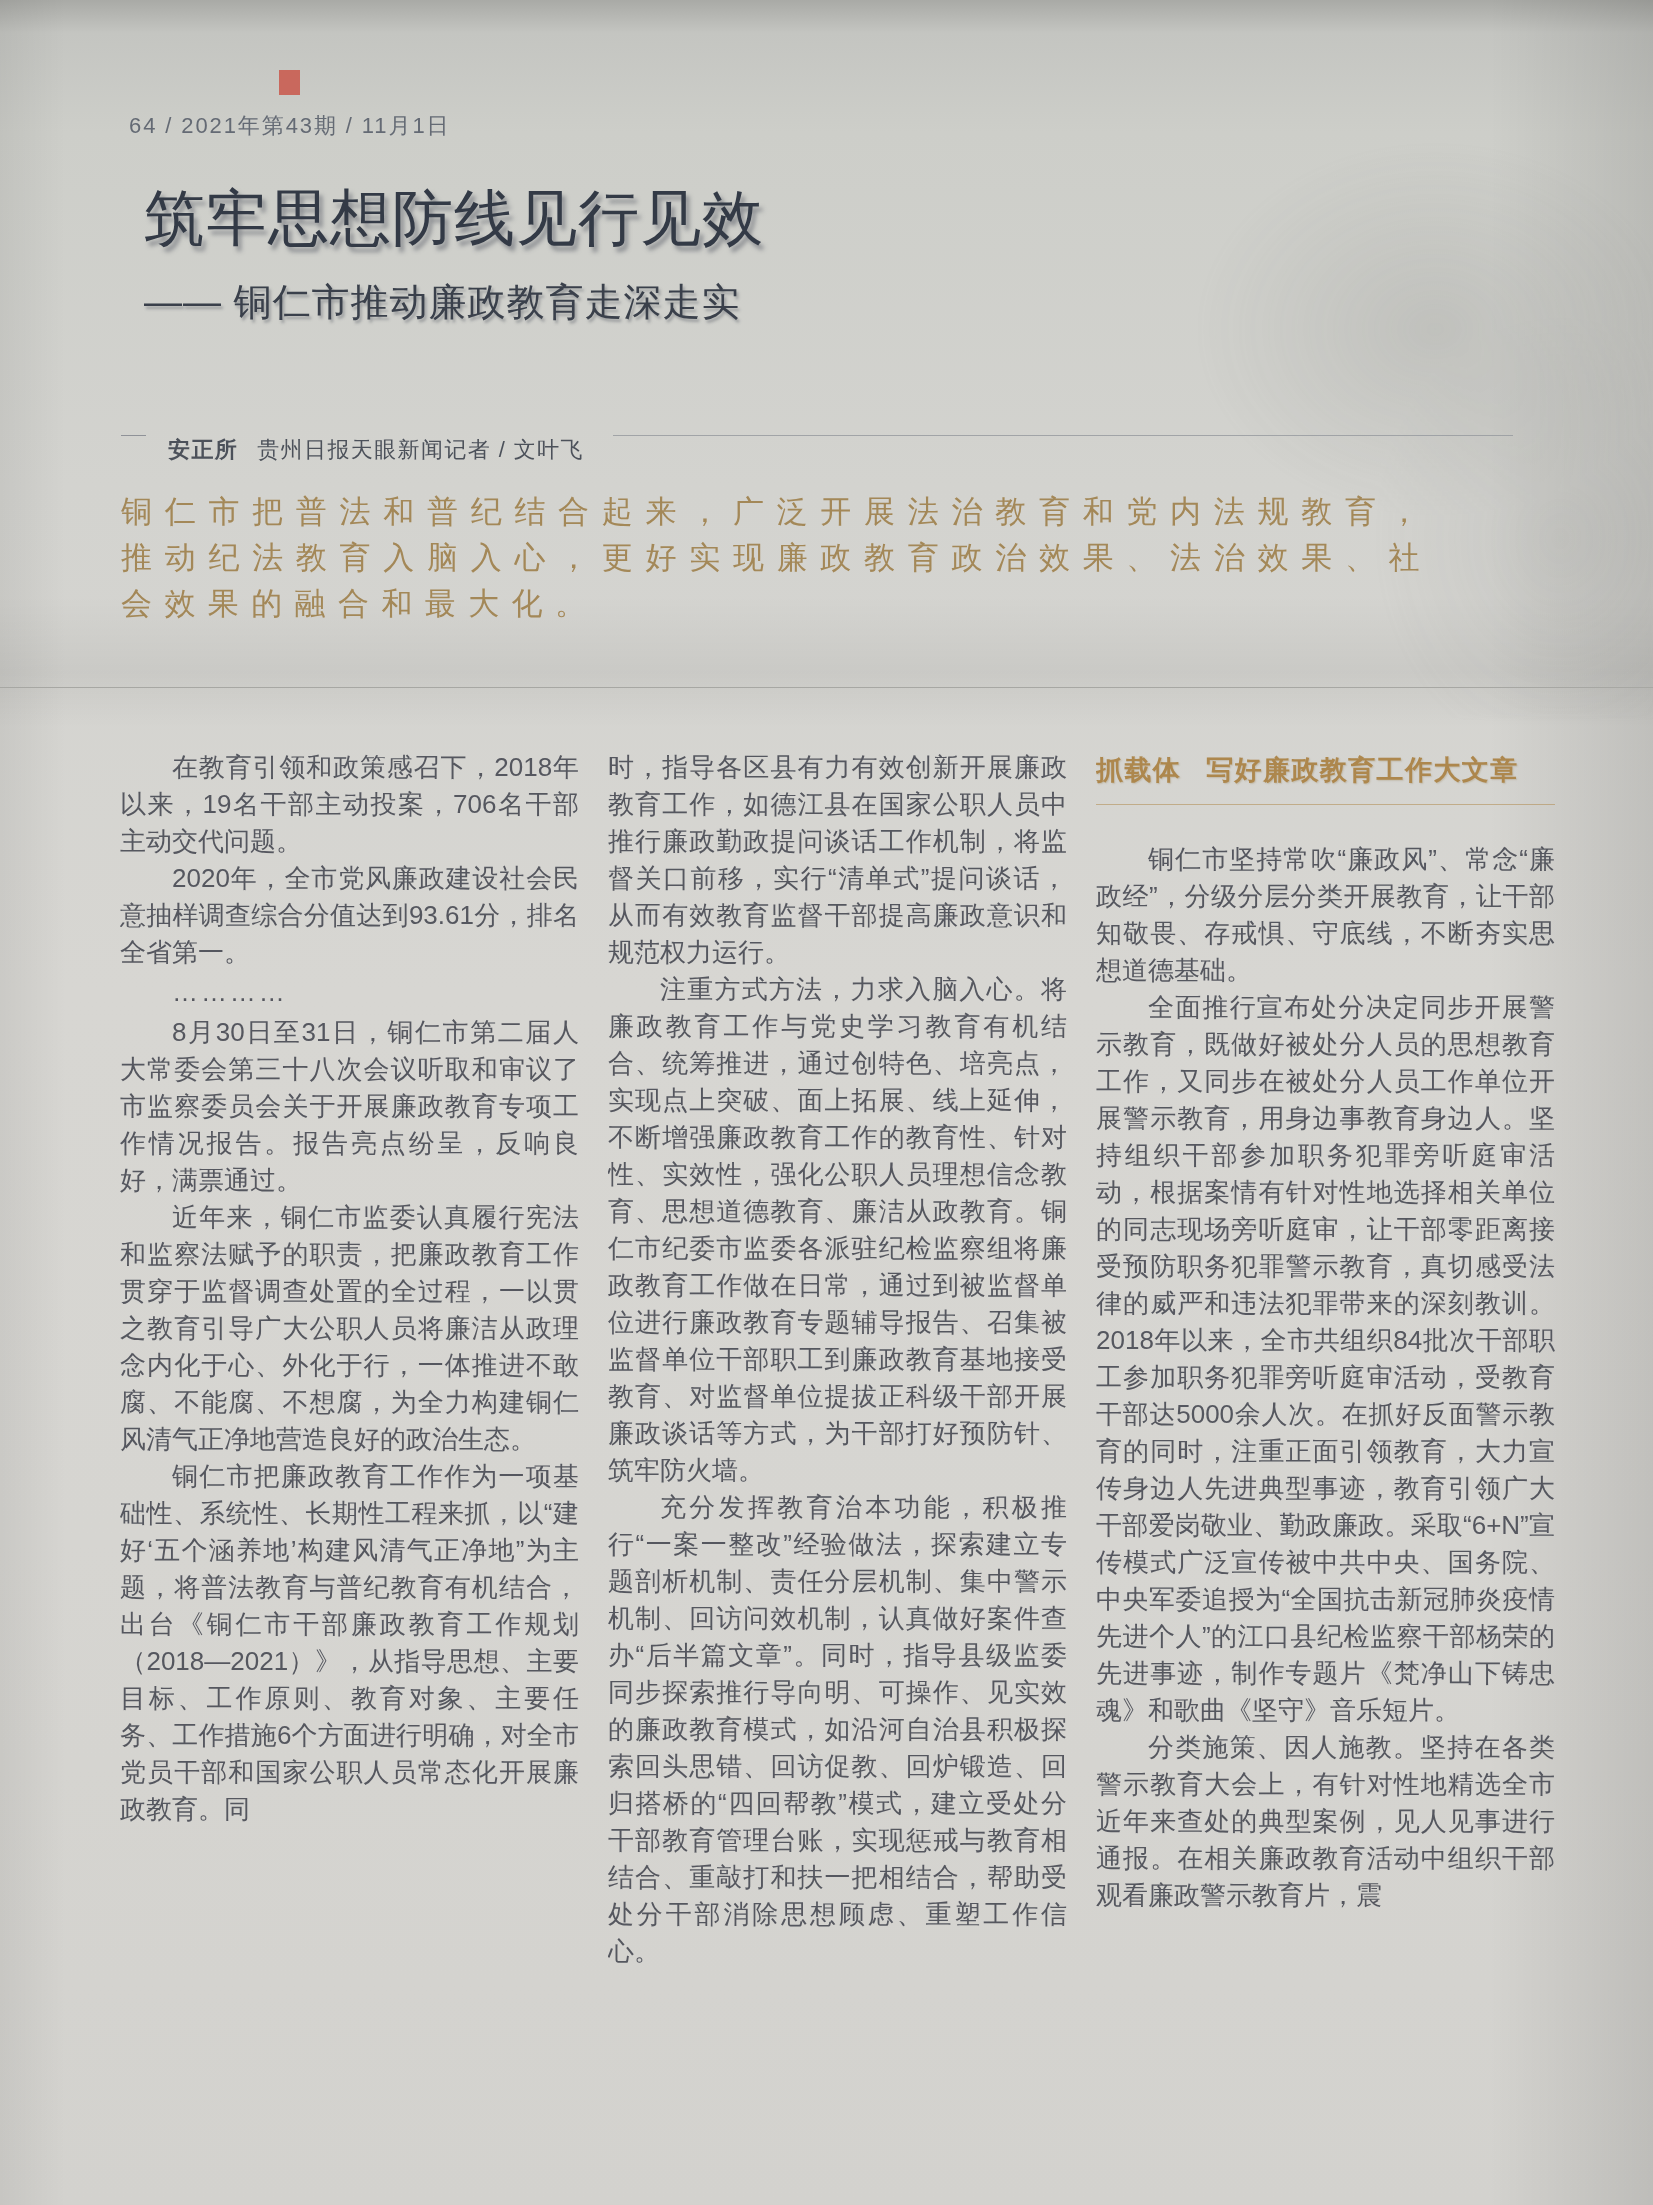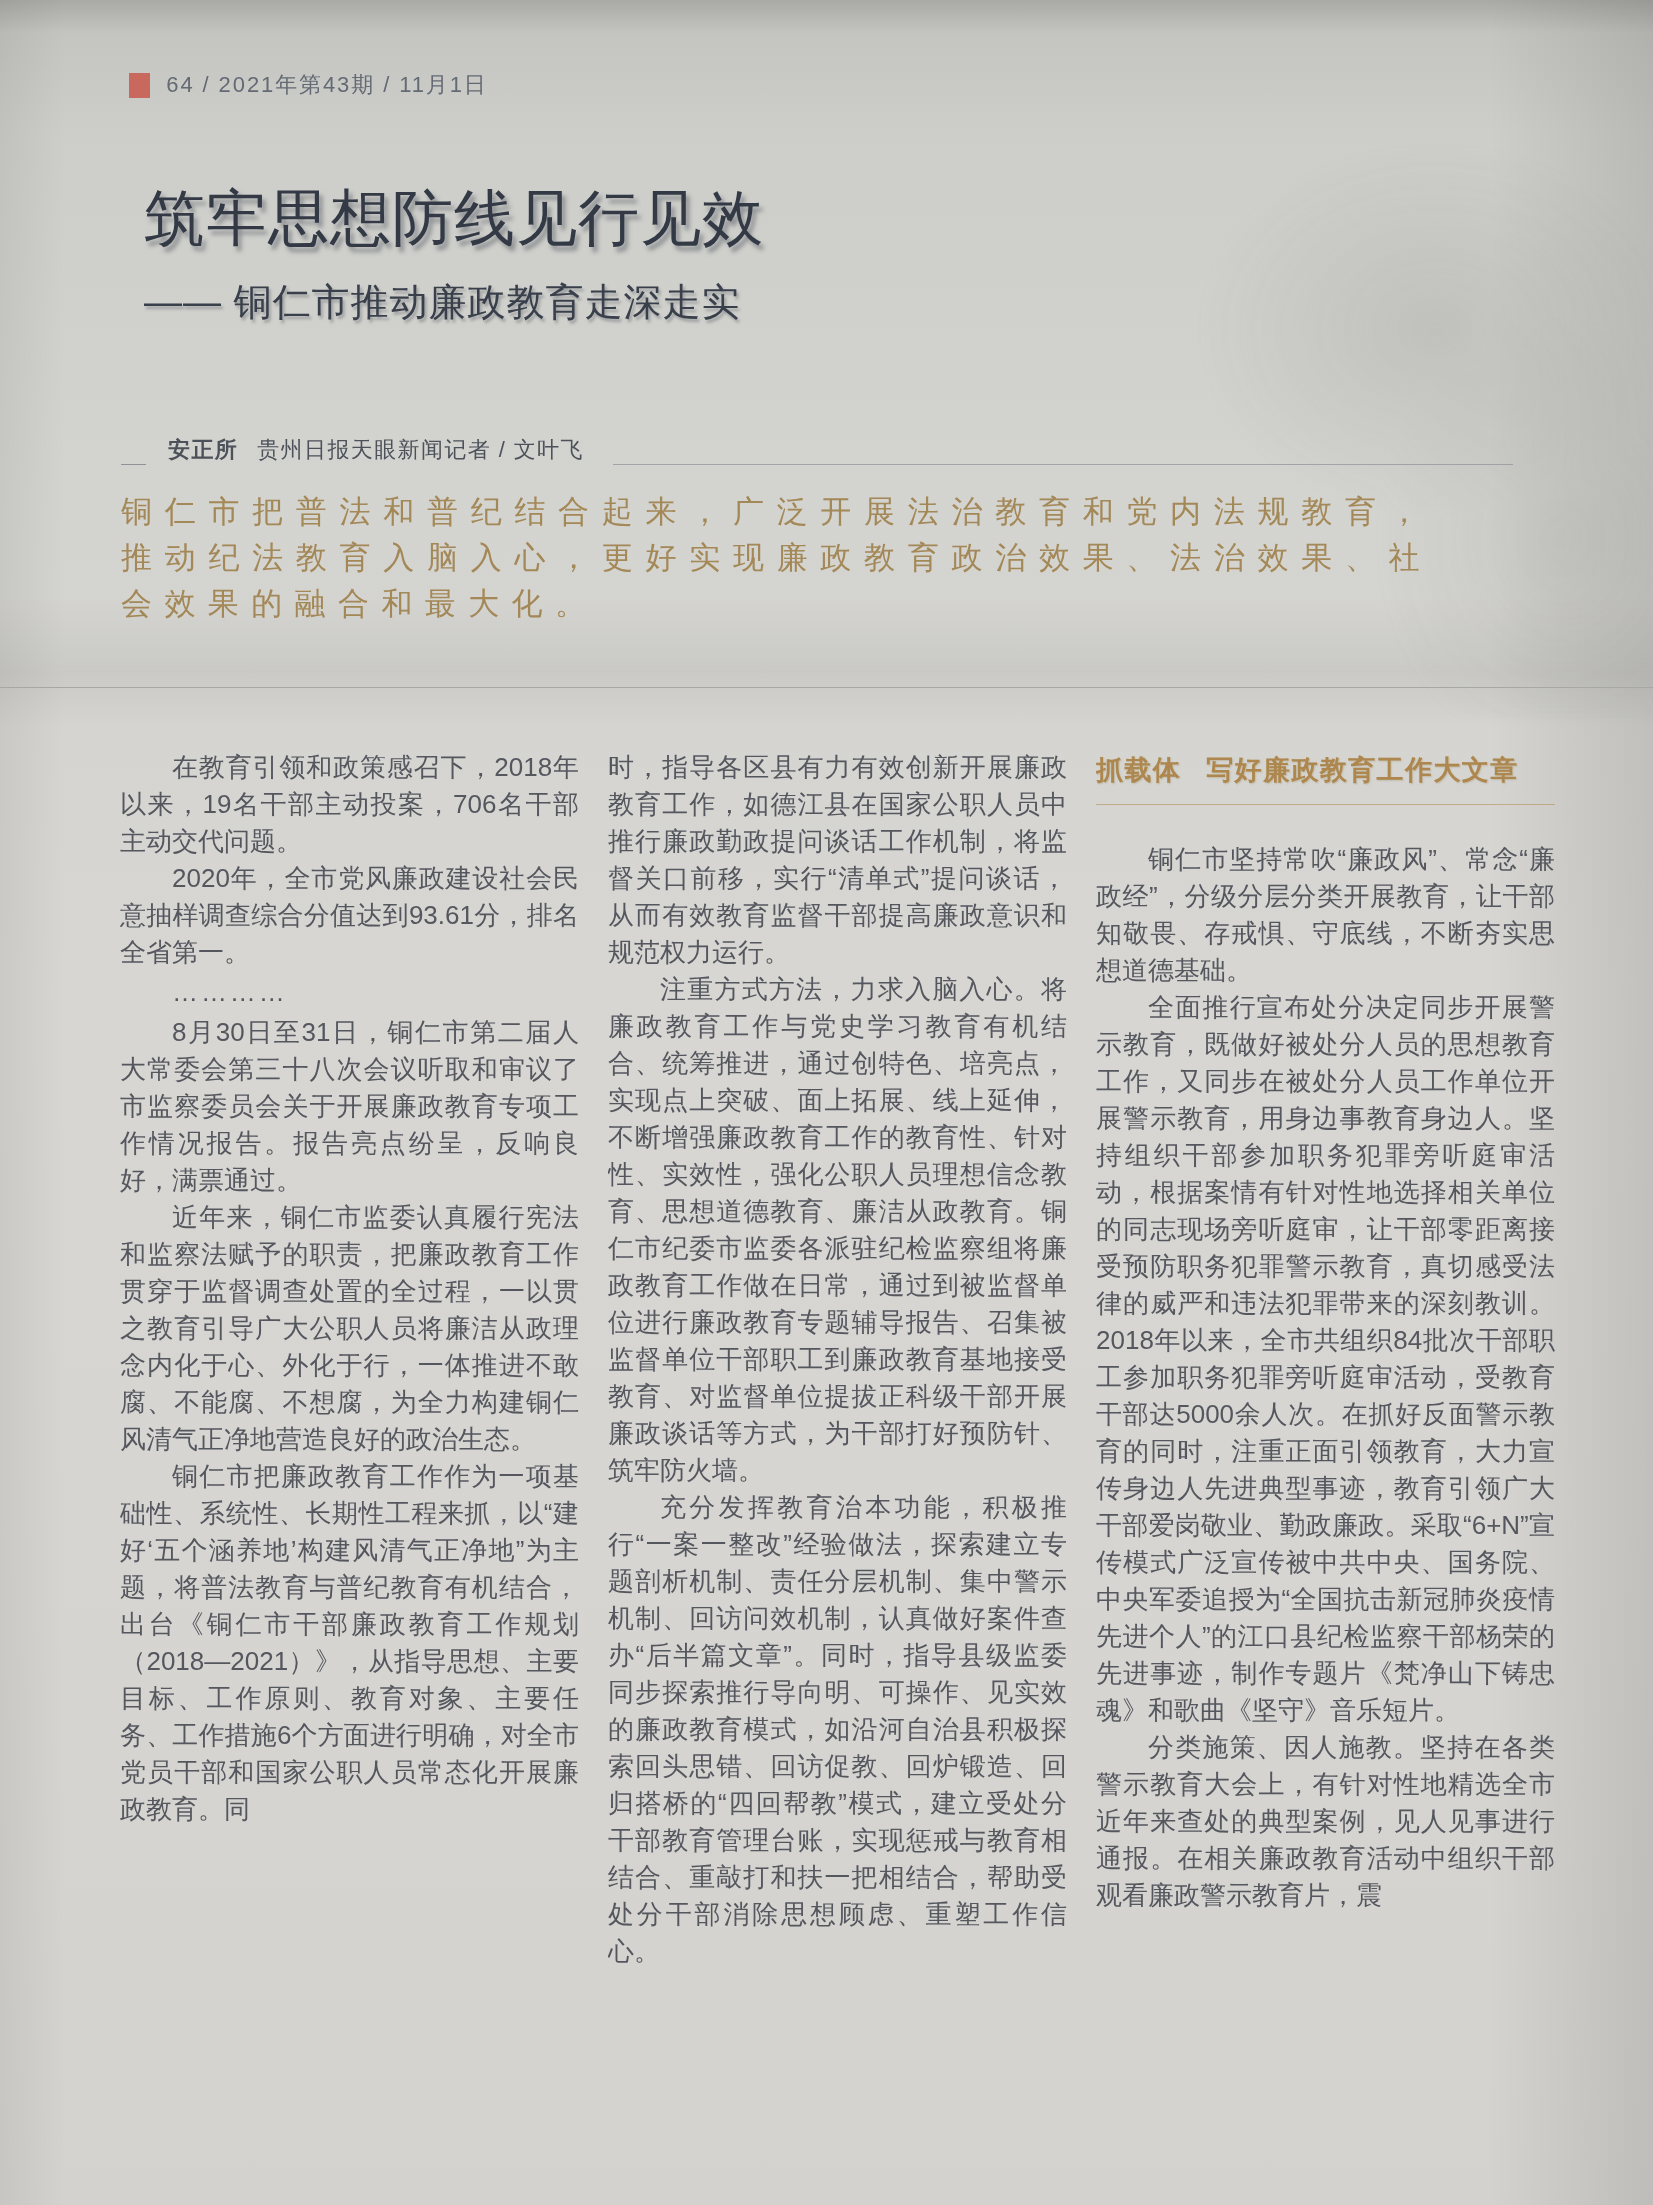--- a/index.html
+++ b/index.html
@@ -25,39 +25,39 @@
   .shade-right{background:linear-gradient(90deg,rgba(0,0,0,0.06) 0%,rgba(0,0,0,0) 4%,rgba(0,0,0,0) 90%,rgba(0,0,0,0.10) 100%);}
   .shade-band{background:linear-gradient(180deg,rgba(0,0,0,0) 27%,rgba(0,0,0,0.05) 30.5%,rgba(0,0,0,0) 33%);}
   .ghost{
     position:absolute;left:1029px;top:120px;width:625px;height:598px;
     background:
       radial-gradient(ellipse 55% 45% at 65% 35%,rgba(110,112,110,0.16),rgba(110,112,110,0) 70%),
       radial-gradient(ellipse 40% 50% at 85% 70%,rgba(120,122,120,0.12),rgba(120,122,120,0) 75%);
     filter:blur(2.9px);pointer-events:none;
   }
 
-  .masthead{position:absolute;left:129px;top:70px;display:flex;align-items:center;gap:16.3px;}
+  .masthead{position:absolute;left:129px;top:70px;display:flex;align-items:center;gap:16.3px;flex-direction:column;}
   .masthead .tick{width:21px;height:25px;background:var(--accent_red);opacity:.85;}
   .masthead .mtext{font-size:22px;letter-spacing:1.9px;color:var(--masthead_ink);}
 
   .title{
     position:absolute;left:144px;top:178px;width:1388px;
     font-family:"Liberation Serif",serif;font-weight:400;
     font-size:61px;letter-spacing:1px;color:var(--title_ink);
     text-shadow:3.4px 4.8px 4.3px rgba(85,90,100,0.55);
     white-space:nowrap;
   }
   .subtitle{
     position:absolute;left:144px;top:277px;width:1388px;
     font-weight:400;font-size:38px;letter-spacing:1px;color:#3a404b;
     text-shadow:1.9px 2.9px 2.9px rgba(90,95,105,0.45);
     white-space:nowrap;
   }
 
-  .byline{position:absolute;left:121px;top:435px;width:1397px;display:flex;align-items:flex-end;}
+  .byline{position:absolute;left:121px;top:435px;width:1397px;display:flex;align-items:flex-start;}
   .byline .dash{width:25px;height:1.4px;background:#8f9298;margin-right:22px;}
   .byline .who{font-size:22px;color:var(--byline_ink);letter-spacing:1.4px;white-space:nowrap;}
   .byline .who b{font-weight:700;margin-right:19px;}
   .byline .rule{flex:1;height:1.4px;background:#95989d;margin-left:29px;margin-right:4.8px;opacity:.8;}
 
   .lead{
     position:absolute;left:121px;top:489px;width:1311px;
     font-size:31px;line-height:46px;letter-spacing:12.4px;
     color:var(--lead_tan);text-align:justify;opacity:.92;
   }

